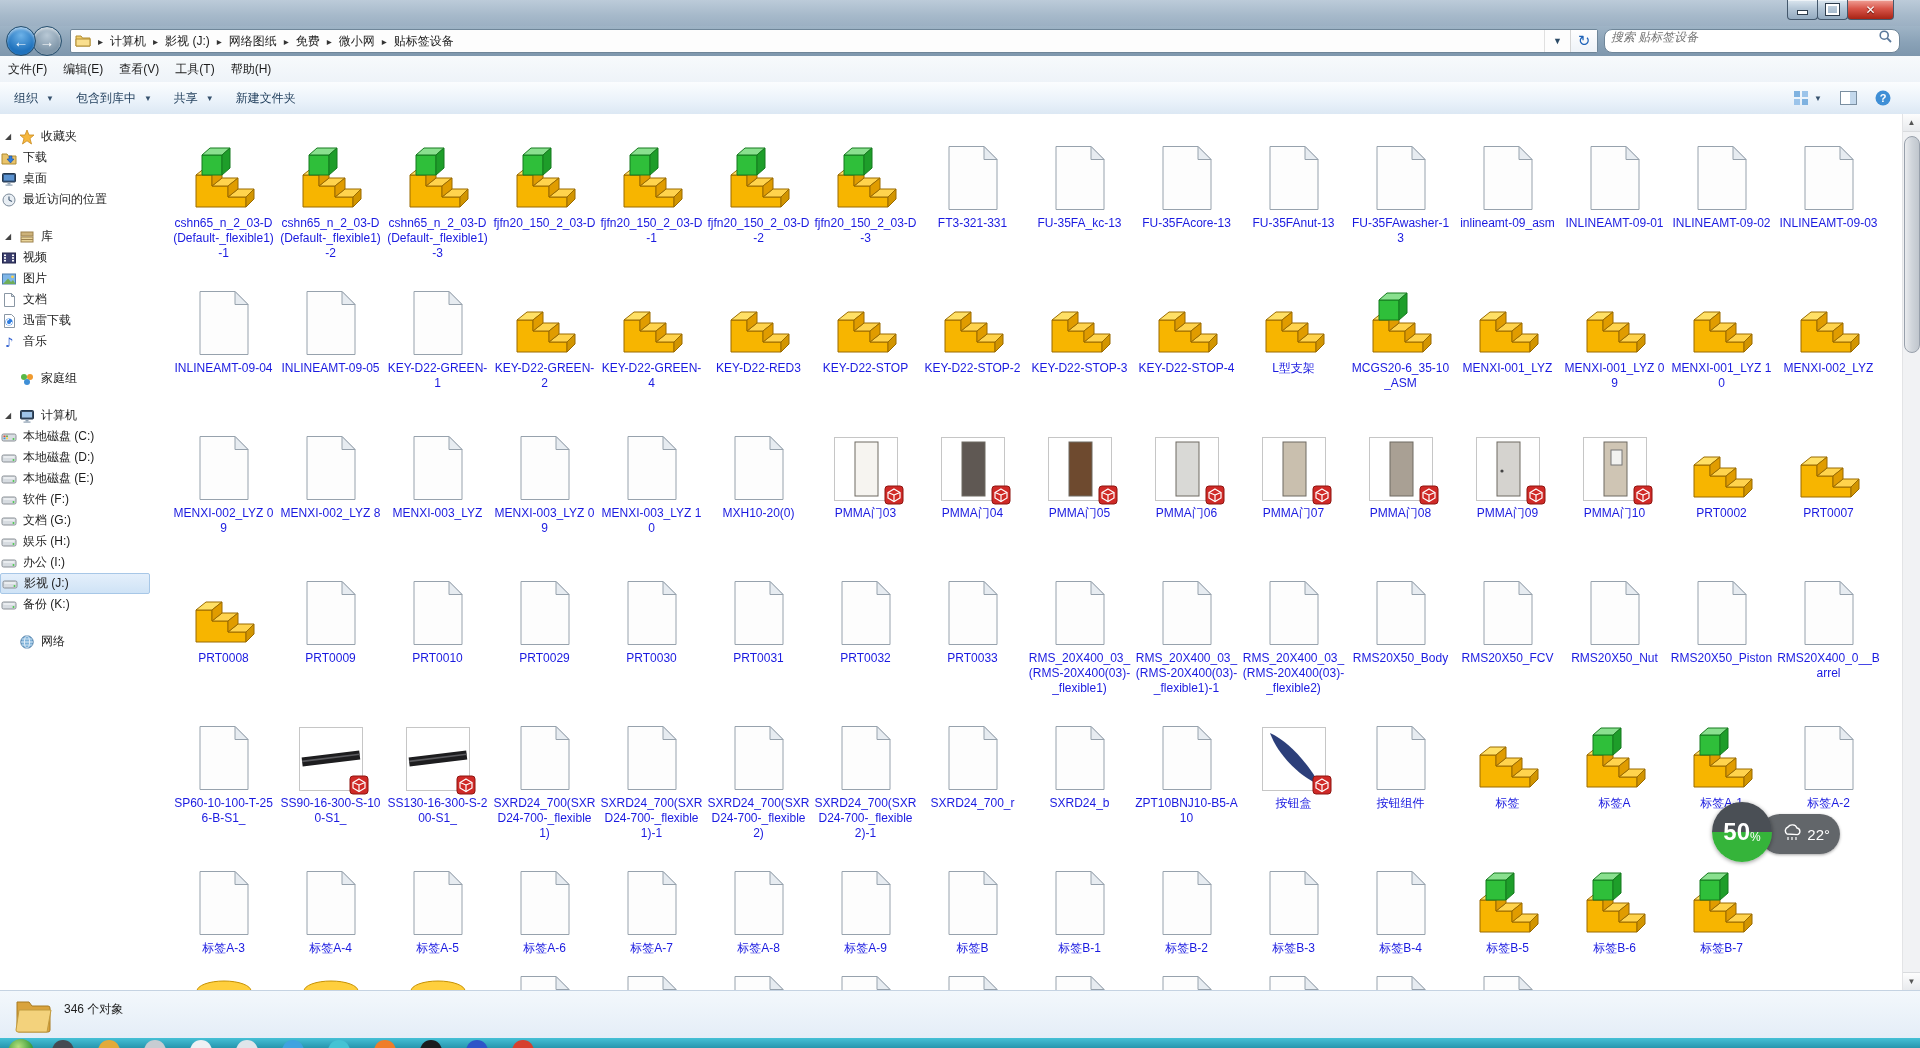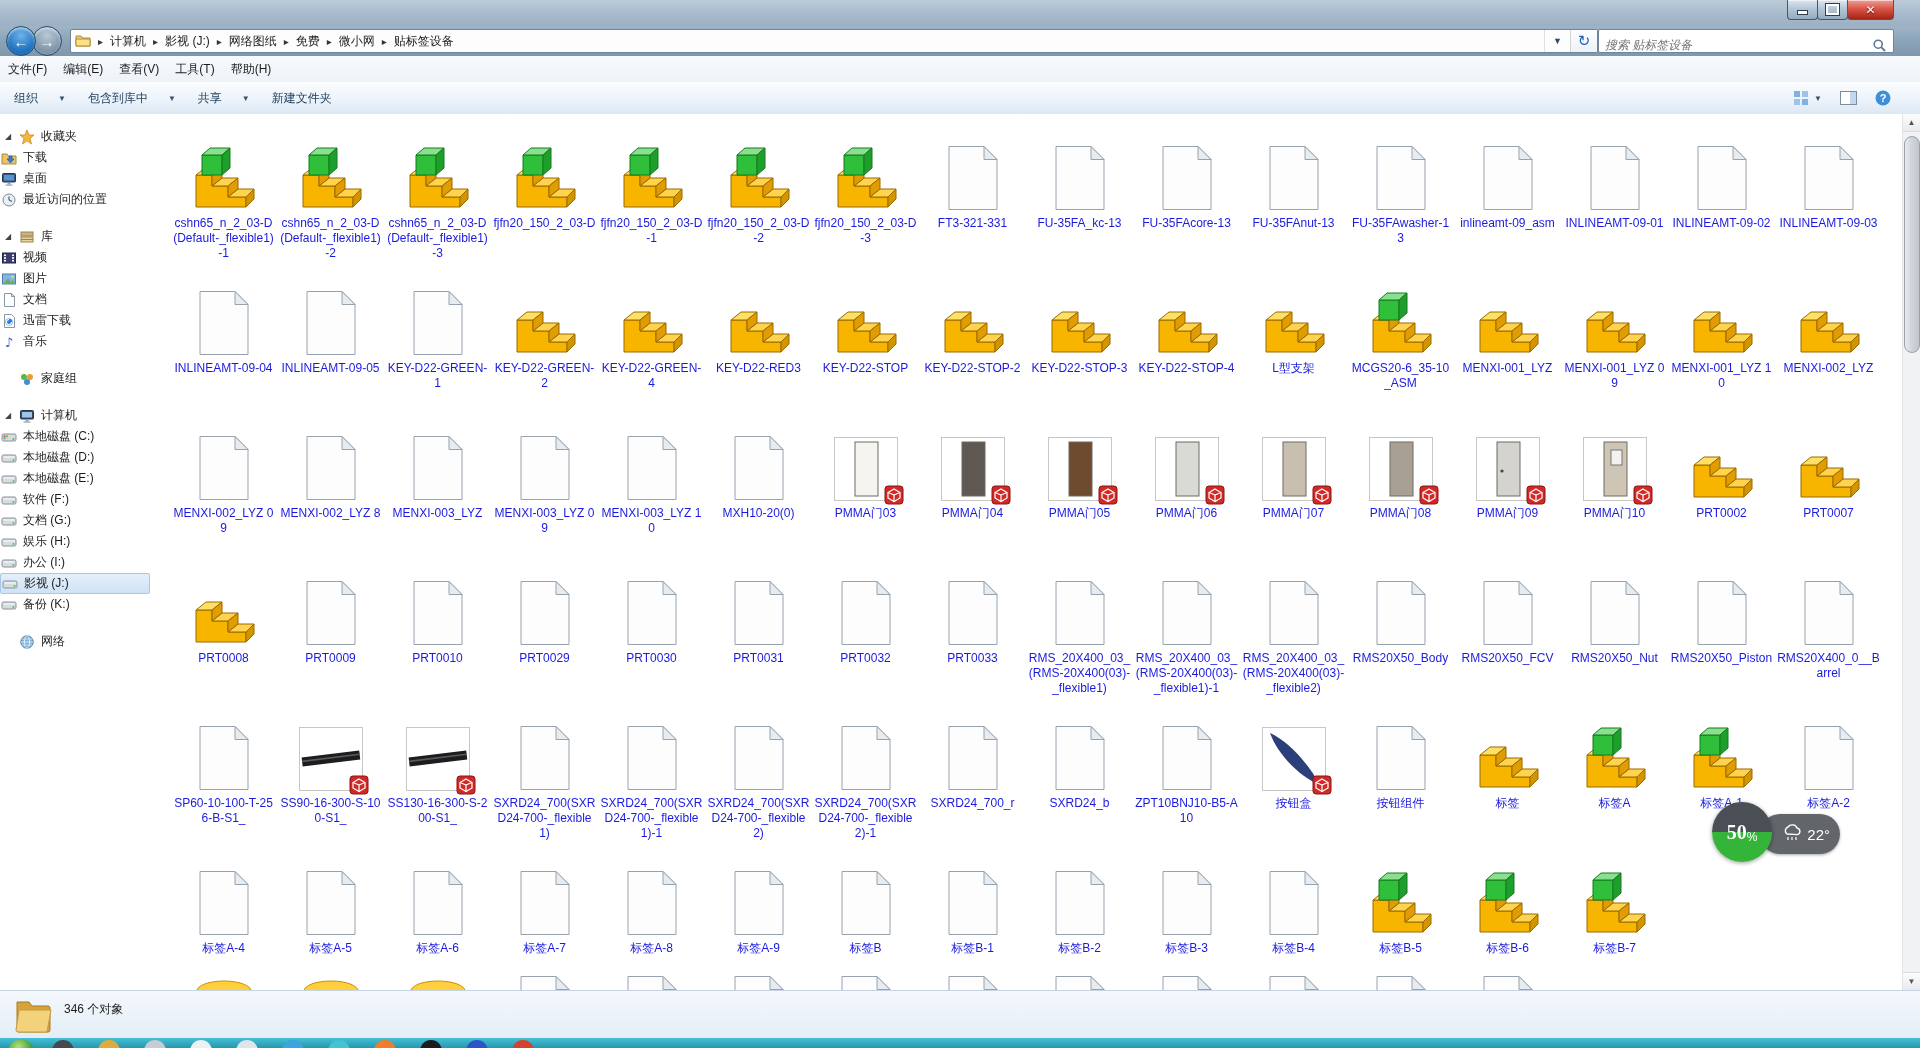--- a/index.html
+++ b/index.html
@@ -25,34 +25,34 @@
   .back{margin-left:6px;background:radial-gradient(circle at 50% 30%,#6db2e8,#1f72bd 60%,#145globe);background:radial-gradient(circle at 50% 30%,#6db2e8,#1f72bd 65%);z-index:2;}
   .fwd{margin-left:-4px;background:radial-gradient(circle at 50% 30%,#b9c9d6,#7f96a9 65%);z-index:1;}
   .crumbbar{margin-left:8px;height:24px;width:1528px;background:#fdfdfd;border:1px solid #6f8699;border-radius:2px;
     display:flex;align-items:center;padding-left:4px;box-sizing:border-box;}
   .crumb-sep{color:#333;font-size:10px;padding:0 7px;}
   .crumb{color:#1b1b1b;white-space:nowrap;cursor:default;}
   .crumb-fill{flex:1;}
   .crumb-caret{color:#2b4a66;font-size:9px;padding:0 8px;border-left:1px solid #e0e0e0;height:22px;display:flex;align-items:center;}
   .refresh{width:26px;height:22px;display:flex;align-items:center;justify-content:center;color:#1e62b8;font-size:15px;
     border-left:1px solid #d5d5d5;background:linear-gradient(#fefefe,#eef3f8);}
-  .searchbox{height:24px;width:296px;background:#fff;border:1px solid #6f8699;border-radius:2px;
-    display:flex;align-items:flex-end;box-sizing:border-box;}
+  .searchbox{margin-left:6px;height:24px;width:296px;background:#fff;border:1px solid #6f8699;border-radius:8px;
+    display:flex;align-items:flex-start;box-sizing:border-box;}
   .searchbox input{flex:1;border:none;outline:none;font-style:italic;color:#8c97a1;font-size:12px;padding:0 6px;
     font-family:"Liberation Sans",sans-serif;background:transparent;}
   .mag{padding:0 7px;display:flex;align-items:center;}
 
   .menubar{position:absolute;left:0;top:56px;width:1920px;height:26px;
     background:linear-gradient(#f7fafc,#eef3f8);border-bottom:1px solid #e1e8ef;display:flex;align-items:center;}
   .menuitem{padding:0 8px;color:#1c1c1c;height:100%;display:flex;align-items:center;}
 
   .toolbar{position:absolute;left:0;top:82px;width:1920px;height:32px;
     background:linear-gradient(#fbfdfe,#eaf2fa 60%,#dce8f4);border-bottom:1px solid #c5d3e2;
     display:flex;align-items:center;color:#1e3c5a;}
-  .tbitem{display:flex;align-items:center;gap:20px;padding:4px 8px;margin-left:6px;border-radius:3px;}
+  .tbitem{display:flex;align-items:center;gap:8px;padding:4px 8px;margin-left:6px;border-radius:3px;}
   .tbcaret{font-size:8px;color:#37526e;}
   .tbright{margin-left:auto;display:flex;align-items:center;gap:8px;margin-right:24px;}
   .tbbtn{display:flex;align-items:center;gap:3px;padding:3px 5px;border-radius:3px;}
 
   
   .content{position:absolute;left:0;top:114px;width:1920px;height:876px;background:#fff;overflow:hidden;}
   .sidebar{position:absolute;left:0;top:0;width:164px;height:876px;padding-top:10px;box-sizing:border-box;overflow:hidden;}
   .srow{height:21px;display:flex;align-items:center;position:relative;color:#1c1c1c;white-space:nowrap;}
   .srow .twisty{position:absolute;left:5px;width:10px;font-size:8px;color:#454545;}
   .srow .sicon{display:flex;width:17px;justify-content:center;margin-right:6px;flex:none;}
@@ -94,21 +94,21 @@
 
   
   .widget{position:absolute;z-index:50;}
   .wpill{position:absolute;left:1760px;top:814px;width:80px;height:40px;border-radius:20px;
     background:rgba(88,92,97,.94);display:flex;align-items:center;justify-content:flex-end;
     padding-right:10px;box-sizing:border-box;color:#fff;gap:4px;box-shadow:0 1px 3px rgba(0,0,0,.35);}
   .wtemp{font-size:15px;}
   .wcircle{position:absolute;left:1712px;top:802px;width:60px;height:60px;border-radius:50%;
     background:linear-gradient(#4a4f55 0 50%,#35b43a 50% 100%);display:flex;align-items:center;justify-content:center;
     color:#fff;box-shadow:0 1px 4px rgba(0,0,0,.4);}
-  .wpct{font-size:20px;font-weight:bold;line-height:1;font-family:Liberation Serif, serif;}
+  .wpct{font-size:24px;font-weight:bold;line-height:1;}
   .wpctu{font-size:12px;margin-top:10px;}
 </style>
 </head>
 <body>
 
 <div class="titlebar">
   <div class="winbtns">
     <div class="winbtn min">
         <div class="glyph-min"></div>
       </div>
@@ -1467,20 +1467,29 @@
         </div>
         <div class="flabel">标签A-2</div>
       </div>
       <div class="fcell">
         <div class="iconbox">
           <span><svg width="56" height="66" viewBox="0 0 56 66">
       <path d="M4,1.5 h35 l13,13 v50 h-48 z" fill="#fdfdfd" stroke="#97a2ad"></path>
       <path d="M39,1.5 l13,13 h-13 z" fill="#e7ecf1" stroke="#97a2ad"></path>
             </svg></span>
         </div>
+        <div class="flabel">标签A-3</div>
+      </div>
+      <div class="fcell">
+        <div class="iconbox">
+          <span><svg width="56" height="66" viewBox="0 0 56 66">
+      <path d="M4,1.5 h35 l13,13 v50 h-48 z" fill="#fdfdfd" stroke="#97a2ad"></path>
+      <path d="M39,1.5 l13,13 h-13 z" fill="#e7ecf1" stroke="#97a2ad"></path>
+            </svg></span>
+        </div>
         <div class="flabel">标签A-4</div>
       </div>
       <div class="fcell">
         <div class="iconbox">
           <span><svg width="56" height="66" viewBox="0 0 56 66">
       <path d="M4,1.5 h35 l13,13 v50 h-48 z" fill="#fdfdfd" stroke="#97a2ad"></path>
       <path d="M39,1.5 l13,13 h-13 z" fill="#e7ecf1" stroke="#97a2ad"></path>
             </svg></span>
         </div>
         <div class="flabel">标签A-5</div>

